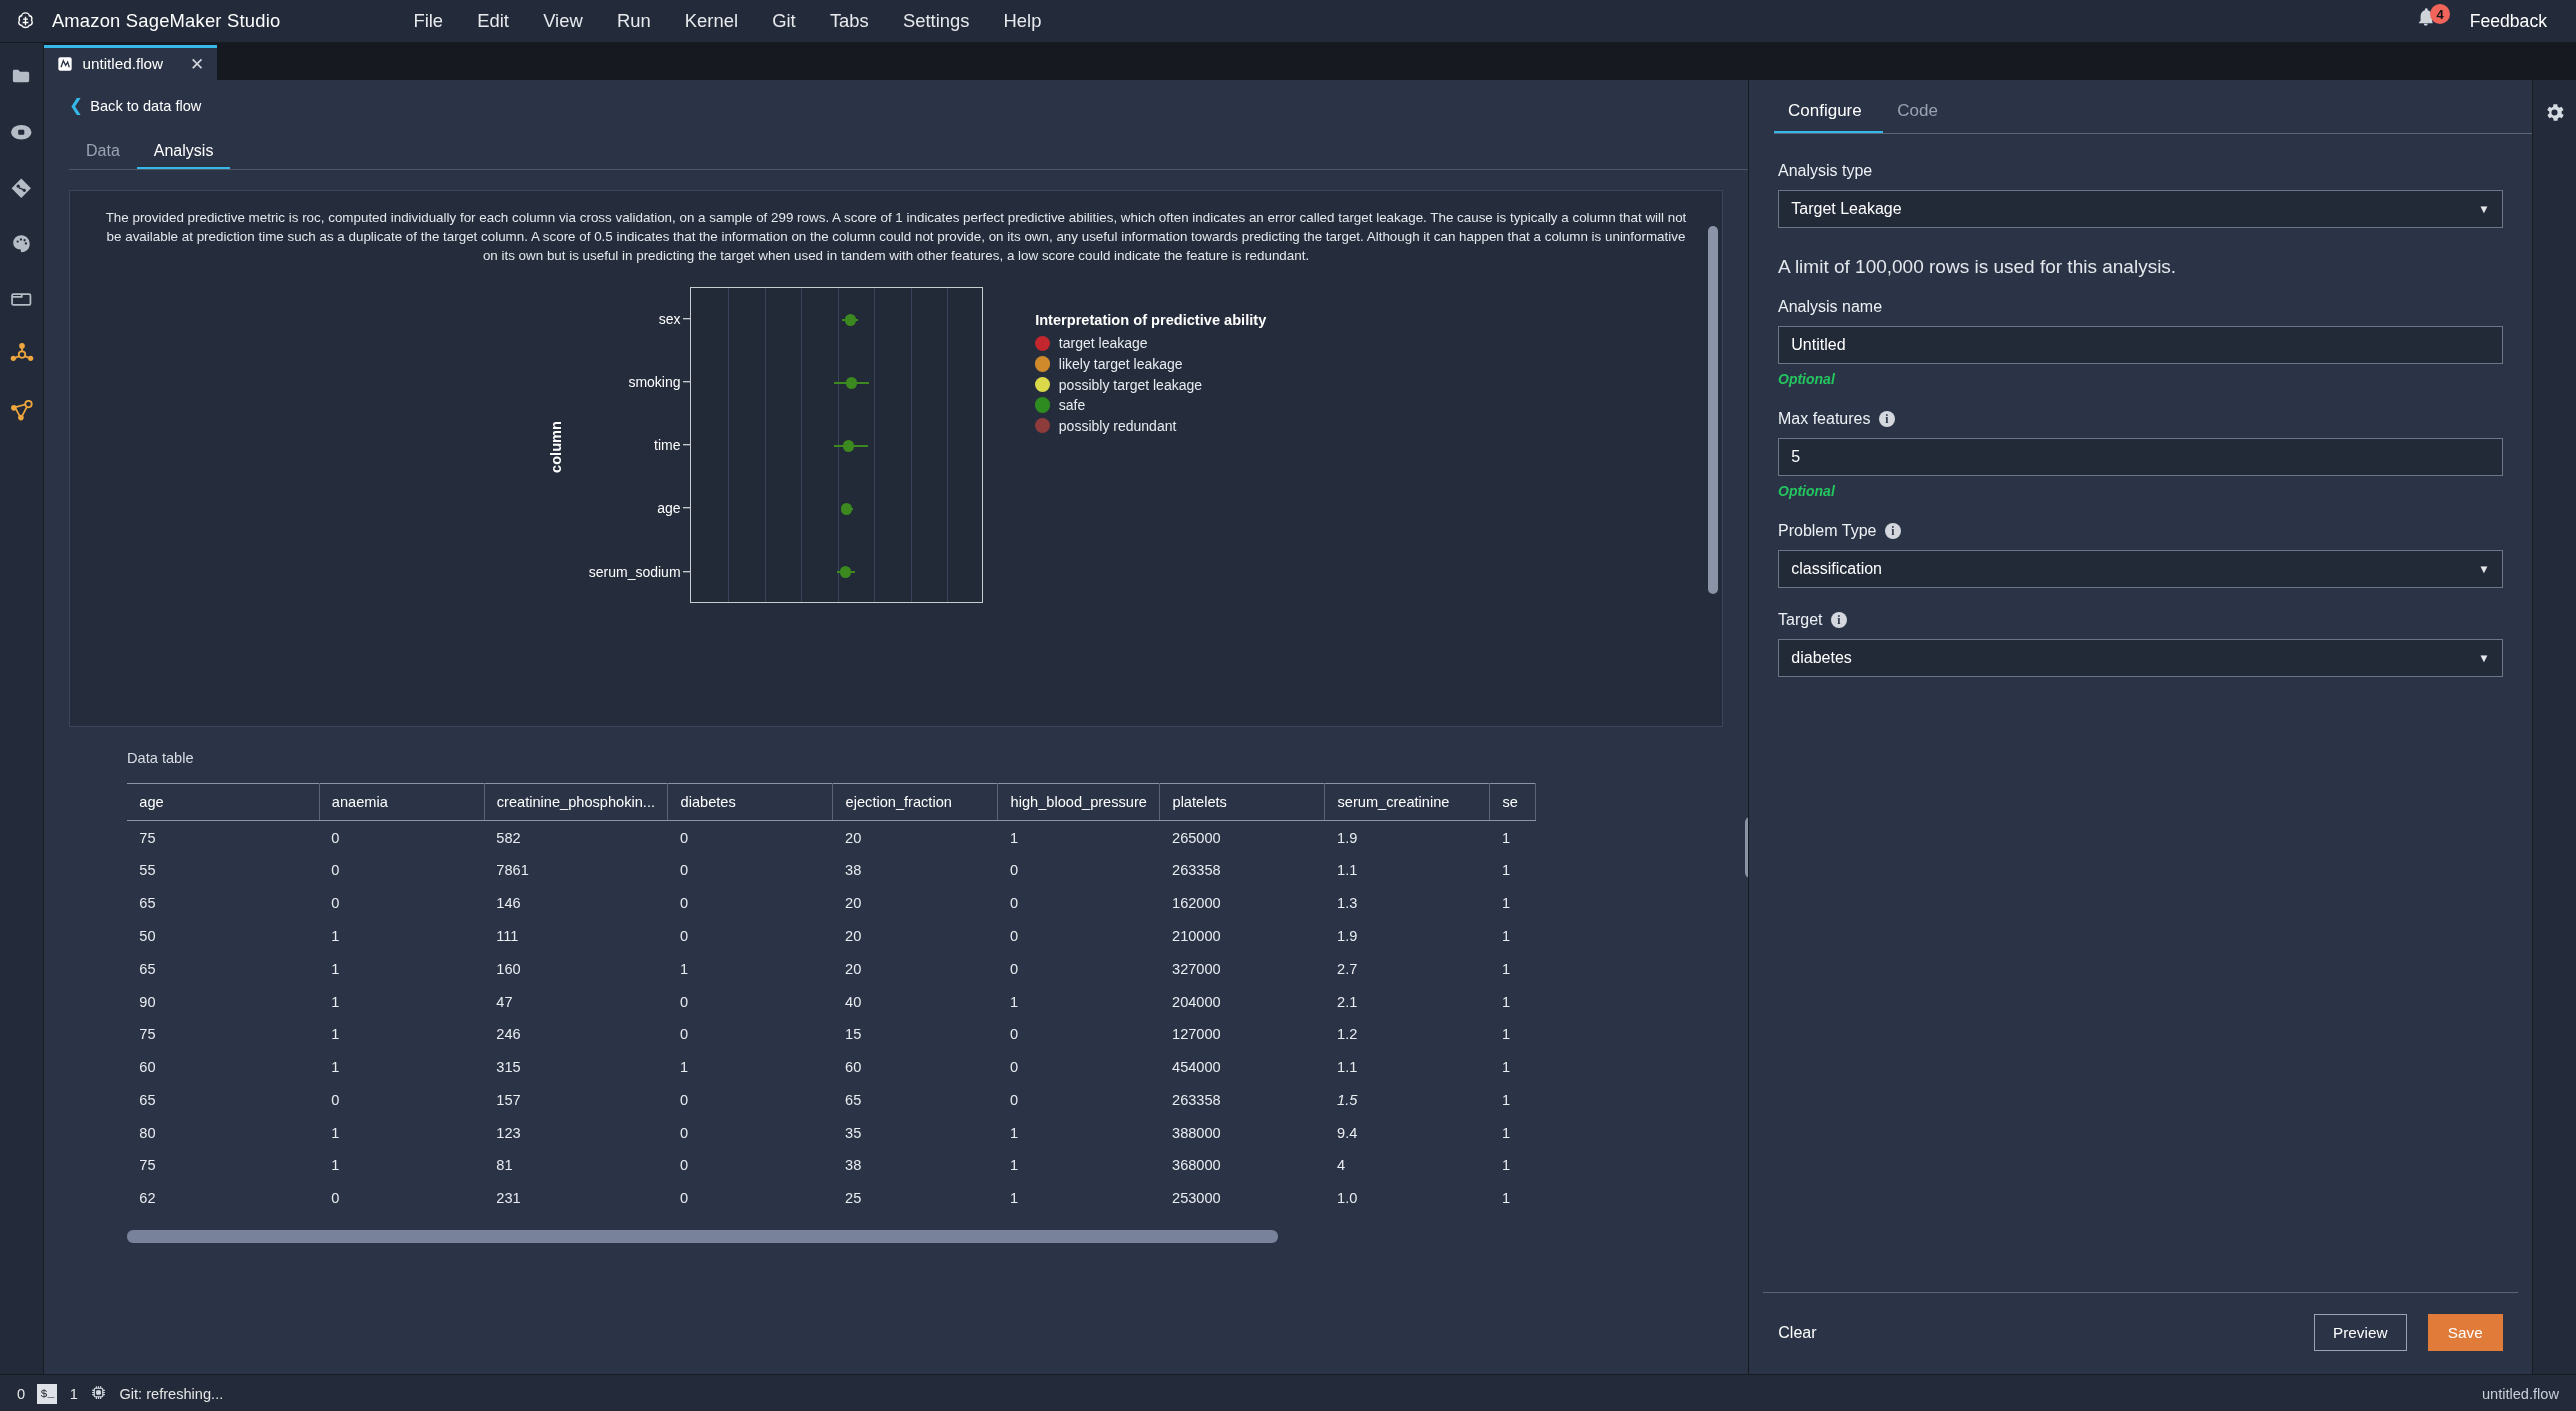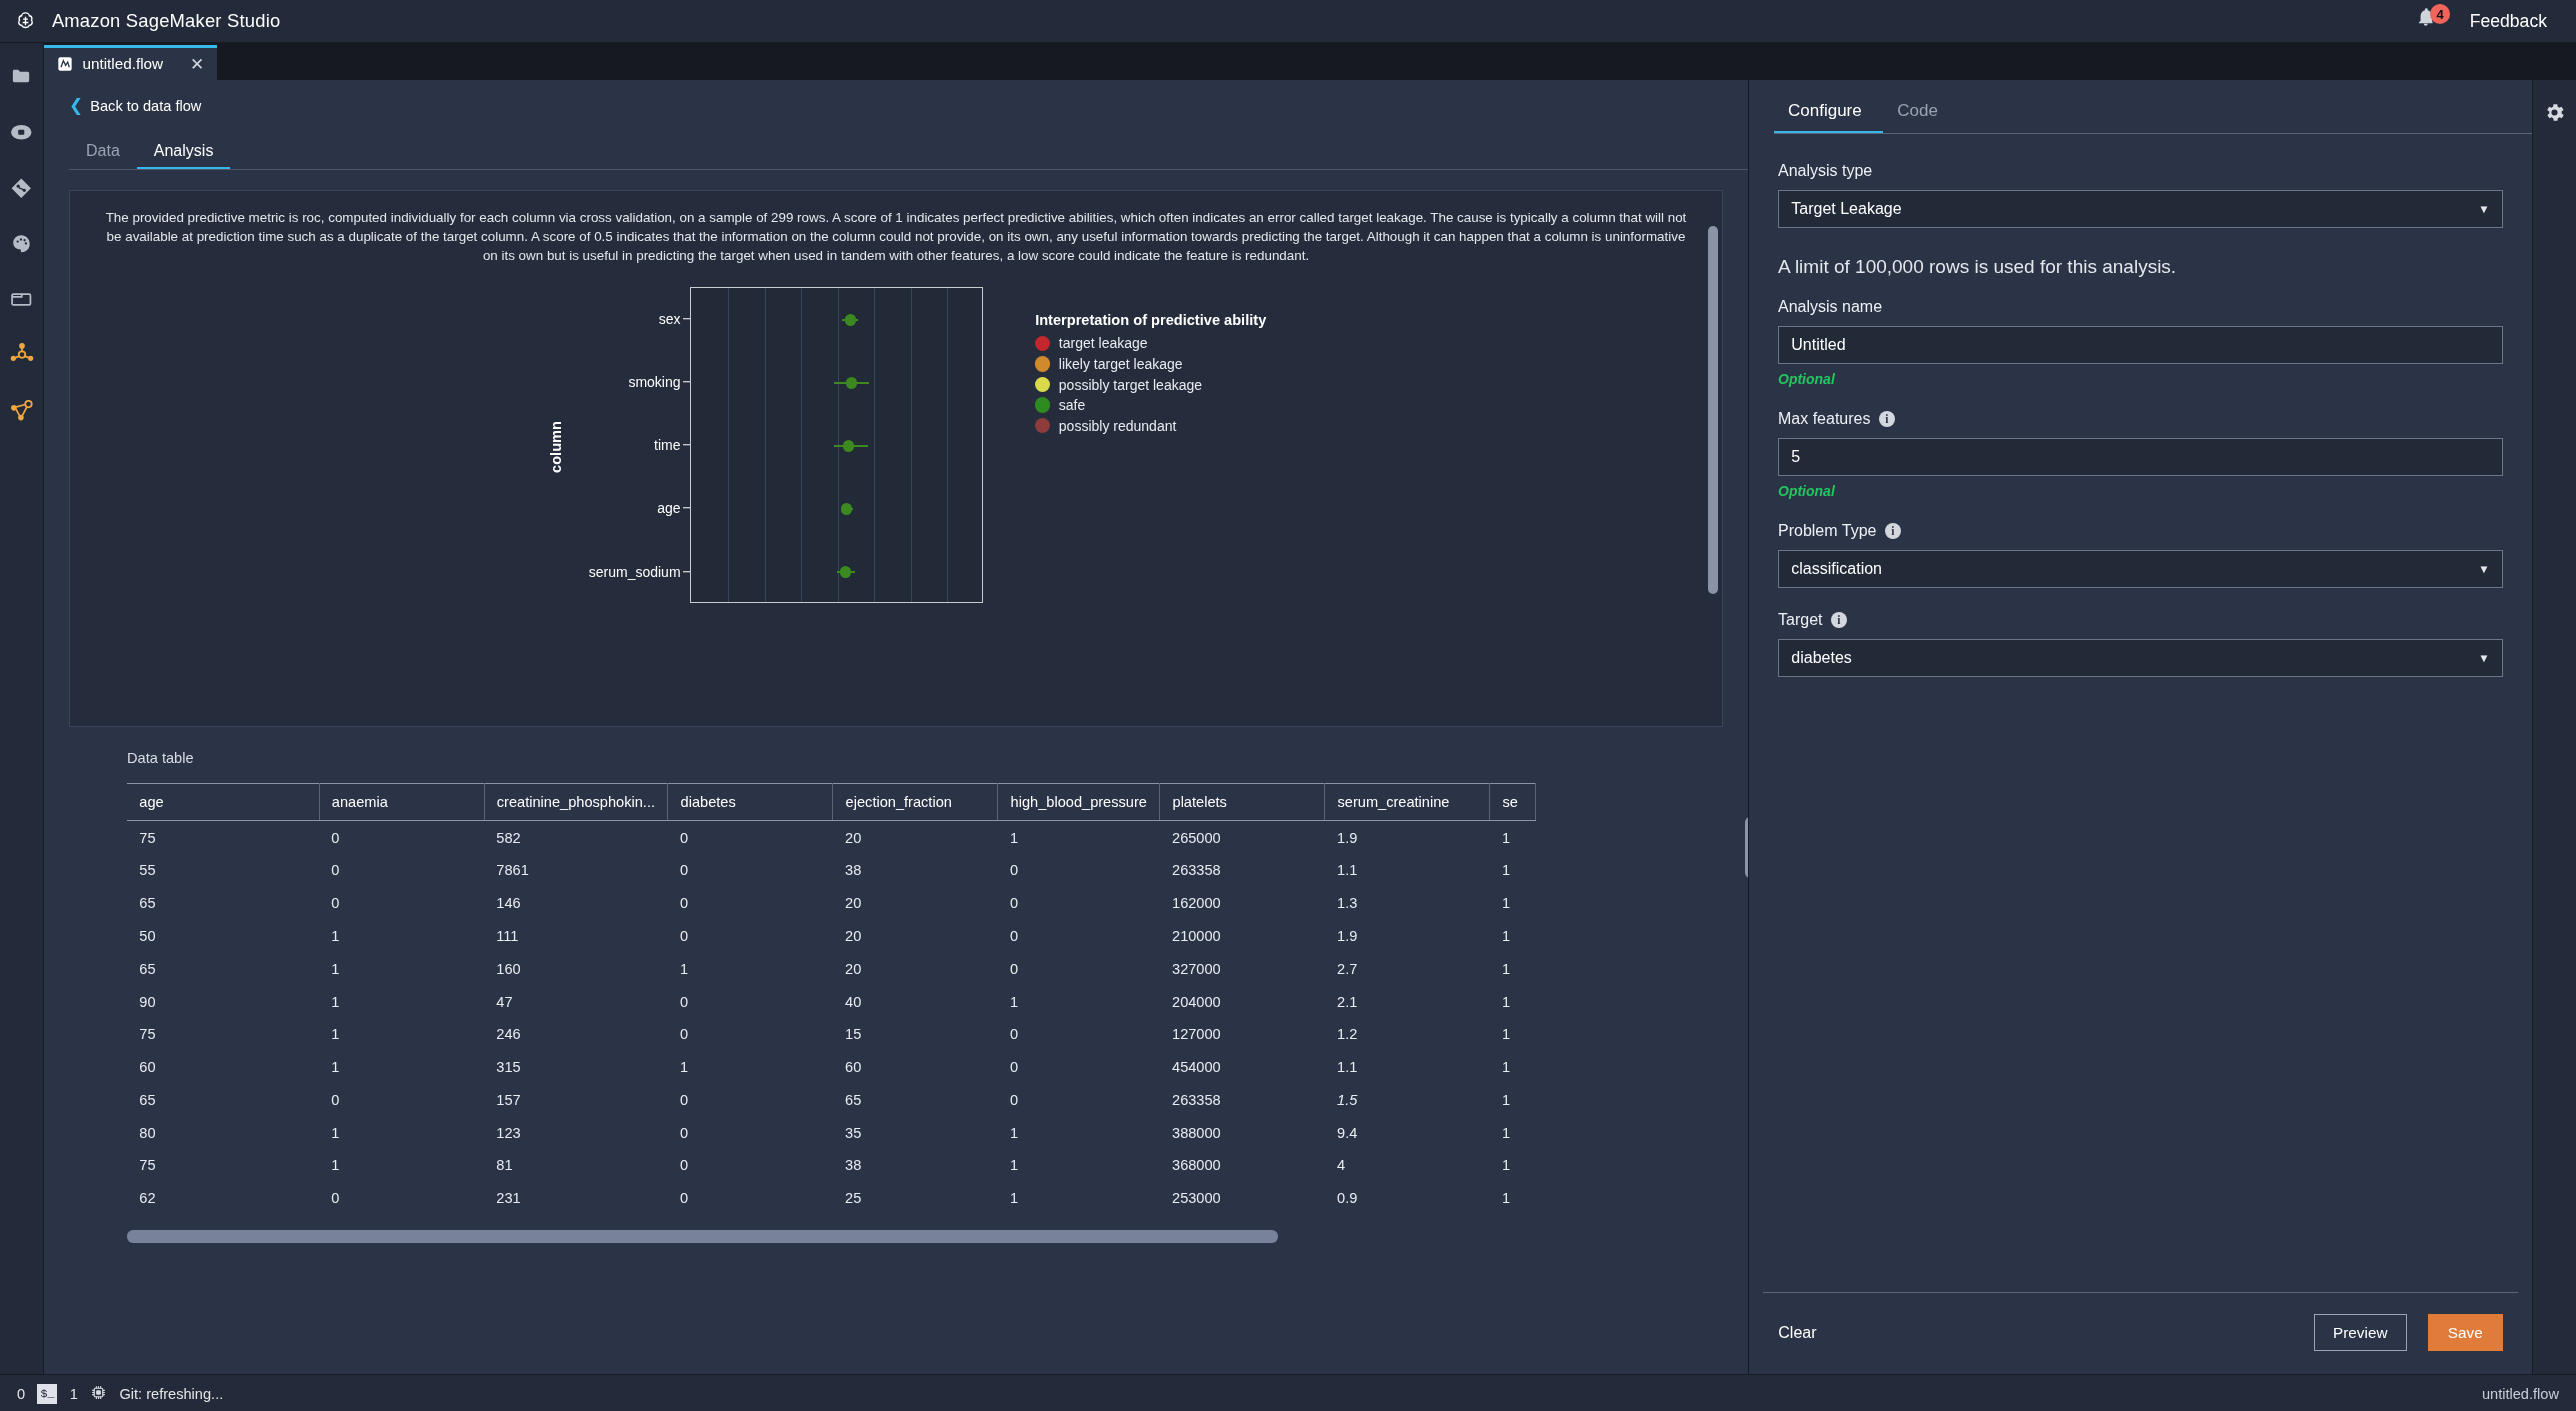--- a/index.html
+++ b/index.html
@@ -183,20 +183,31 @@
 <div class="app">
 
   <div class="menubar">
     <div class="brand-logo">
       <svg width="23" height="23" viewBox="0 0 24 24" fill="none" stroke="#ffffff" stroke-width="1.4">
         <path d="M12 3c-2.2 0-4 1.4-4 3 -1.6.2-2.7 1.5-2.7 3 0 .6.2 1.2.5 1.6 -.5.6-.8 1.4-.8 2.2 0 1.8 1.4 3.2 3.2 3.2 .4 1.3 1.9 2.3 3.8 2.3s3.4-1 3.8-2.3c1.8 0 3.2-1.4 3.2-3.2 0-.8-.3-1.6-.8-2.2 .3-.4.5-1 .5-1.6 0-1.5-1.1-2.8-2.7-3 0-1.6-1.8-3-4-3z"></path>
         <path d="M12 7v9M9.5 9.5h5M9 13h6"></path>
       </svg>
     </div>
     <div class="brand-title">Amazon SageMaker Studio</div>
+    <div class="menu-items">
+      <div class="menu-item">File</div>
+      <div class="menu-item">Edit</div>
+      <div class="menu-item">View</div>
+      <div class="menu-item">Run</div>
+      <div class="menu-item">Kernel</div>
+      <div class="menu-item">Git</div>
+      <div class="menu-item">Tabs</div>
+      <div class="menu-item">Settings</div>
+      <div class="menu-item">Help</div>
+    </div>
     <div class="menubar-right">
       <div class="bell-wrap">
         <svg width="21.5" height="21.5" viewBox="0 0 24 24" fill="#cfd3da">
           <path d="M12 22a2.2 2.2 0 0 0 2.2-2.2H9.8A2.2 2.2 0 0 0 12 22zm7-5.4v-5.2c0-3.3-1.8-6-4.8-6.7V4a1.6 1.6 0 1 0-3.2 0v.7C8 5.4 6.2 8.1 6.2 11.4v5.2L4.4 18.4v.9h15.2v-.9L19 16.6z"></path>
         </svg>
         <div class="badge">4</div>
       </div>
       <div class="feedback">Feedback</div>
     </div>
   </div>
@@ -506,21 +517,21 @@
                       <td style="width: 46px;">1</td>
                     </tr>
                     <tr>
                       <td style="width: 192px;">62</td>
                       <td style="width: 165px;">0</td>
                       <td style="width: 165px;">231</td>
                       <td style="width: 165px;">0</td>
                       <td style="width: 165px;">25</td>
                       <td style="width: 150px;">1</td>
                       <td style="width: 165px;">253000</td>
-                      <td style="width: 165px;">0.9</td>
+                      <td style="width: 165px;">1.0</td>
                       <td style="width: 46px;">1</td>
                     </tr>
                   </tbody>
               </table>
               <div class="vscroll-table"></div>
               <div class="hscroll-track">
                 <div class="hscroll-thumb"></div>
               </div>
             </div>
 

